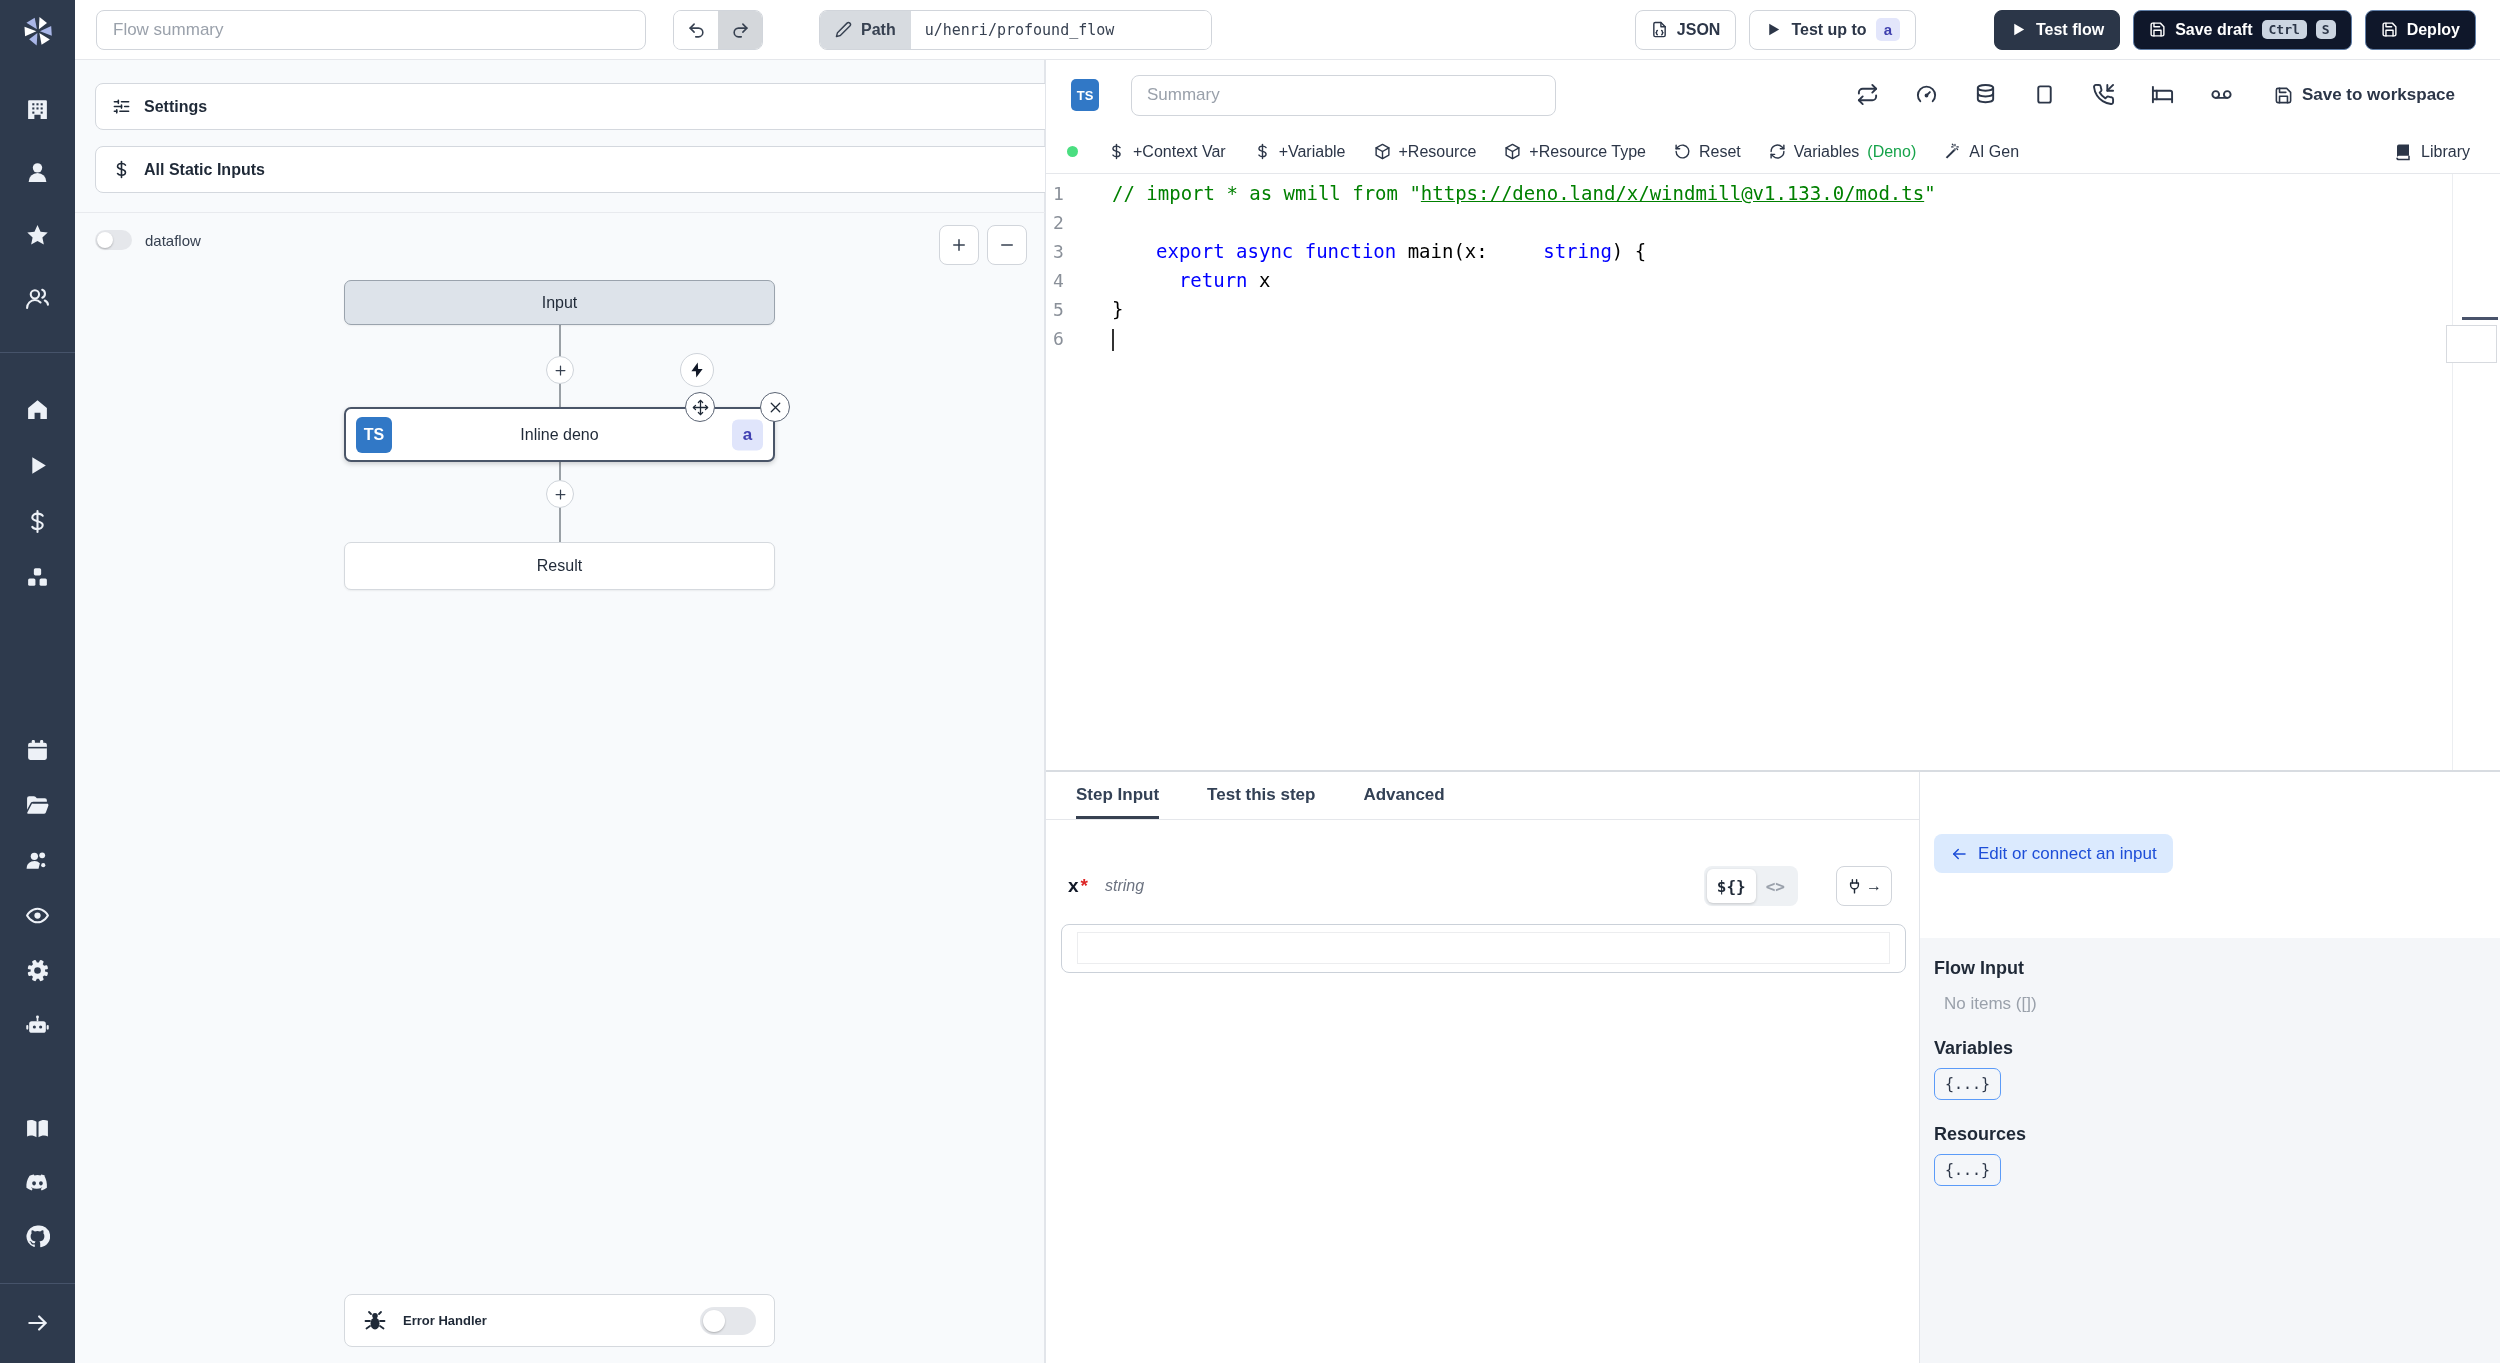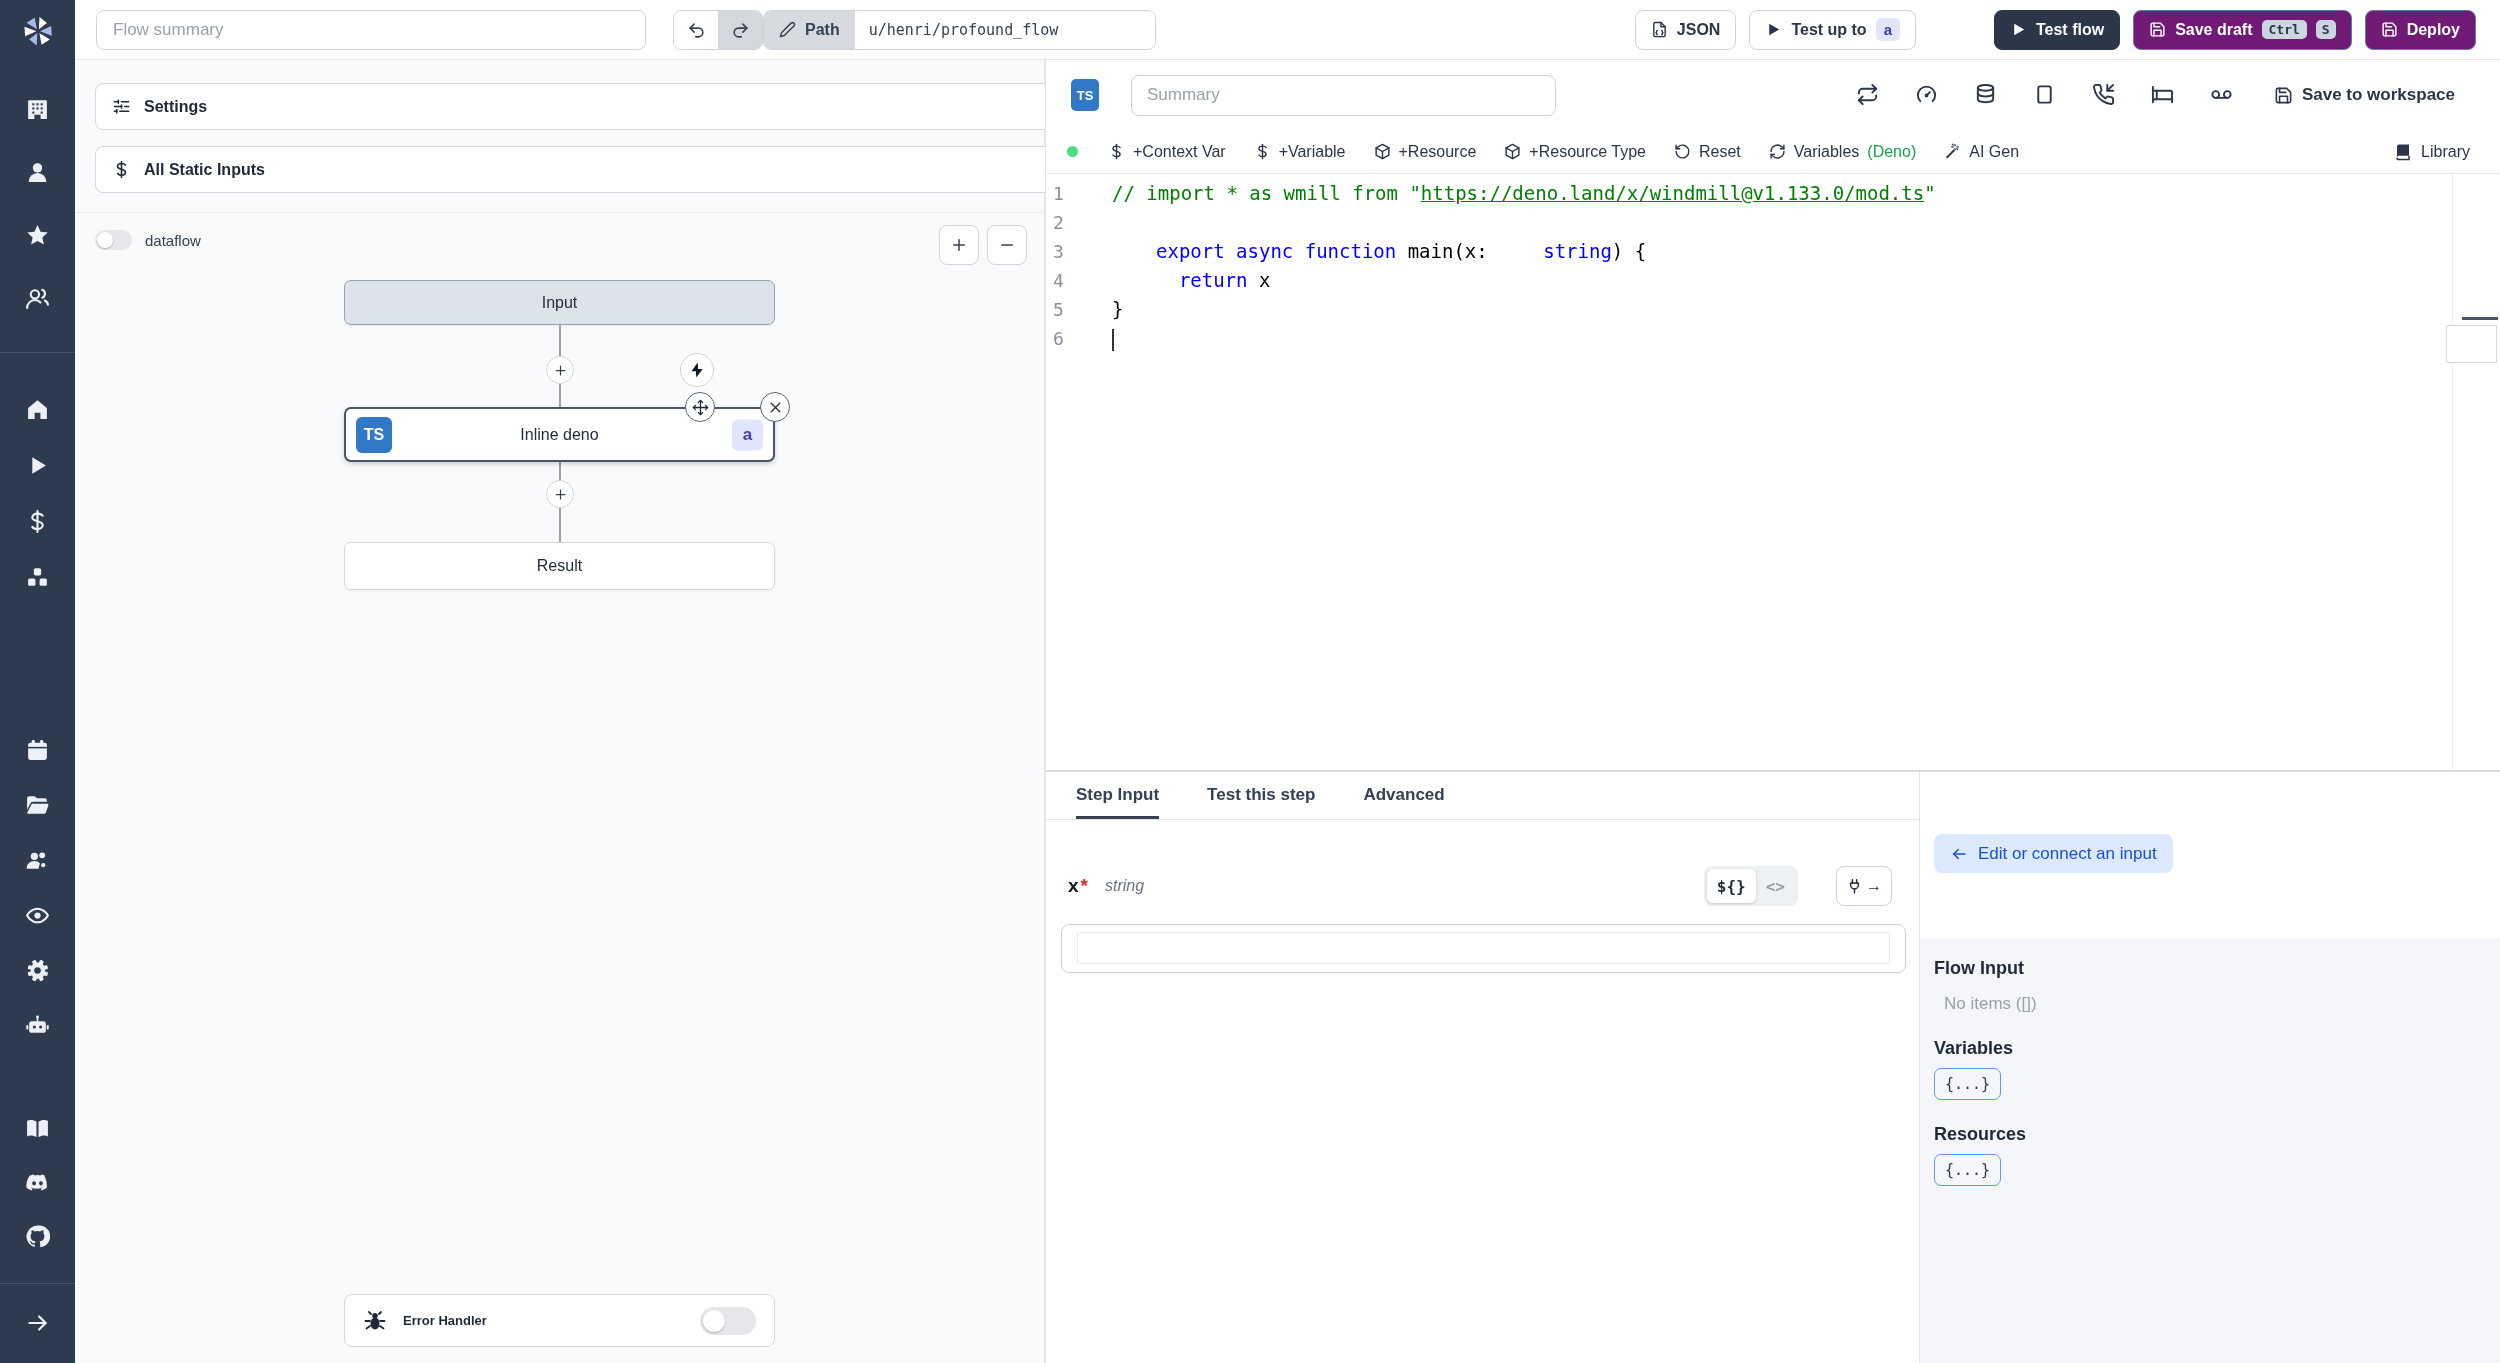--- a/index.html
+++ b/index.html
@@ -24,32 +24,32 @@
   
   .topbar{position:absolute;left:75px;top:0;right:0;height:60px;background:#fff;
           border-bottom:1px solid #e5e7eb;display:flex;align-items:center;padding:0 24px 0 21px;z-index:4;}
   .summary-input{width:550px;height:40px;border:1px solid #d1d5db;border-radius:8px;padding:0 16px;
           font-size:17px;color:#374151;background:#fff;}
   .summary-input::placeholder{color:#9aa1ab;}
   .undo-redo{display:flex;margin-left:27px;border:1px solid #d1d5db;border-radius:8px;overflow:hidden;height:40px;}
   .ur-btn{width:44px;height:40px;display:flex;align-items:center;justify-content:center;color:#374151;background:#fff;}
   .ur-btn.redo{background:#d4d7db;}
   .ur-btn .ic{width:19px;height:19px;}
-  .path-group{display:flex;border:1px solid #d1d5db;border-radius:8px;overflow:hidden;height:40px;align-items:stretch;}
+  .path-group{display:flex;margin-left:56px;border:1px solid #d1d5db;border-radius:8px;overflow:hidden;height:40px;align-items:stretch;}
   .path-label{display:flex;align-items:center;gap:9px;background:#d7dbe0;padding:0 15px;font-size:16px;font-weight:700;color:#374151;}
   .path-label .ic{width:17px;height:17px;}
   .path-input{width:300px;border:none;padding:0 14px;font-family:"DejaVu Sans Mono",monospace;font-size:15px;color:#374151;}
   .top-right{margin-left:auto;display:flex;align-items:center;gap:13px;}
   .tbtn{height:40px;display:flex;align-items:center;gap:9px;padding:0 15px;border-radius:8px;
         font-size:16px;font-weight:700;color:#2c3648;border:1px solid #d1d5db;background:#fff;}
   .tbtn .ic{width:17px;height:17px;}
   .gap-lg{width:52px;}
   .badge-a{background:#e3e6fb;color:#3f3fae;border-radius:5px;padding:3px 8px;font-size:15px;font-weight:700;}
   .tbtn.dark{background:#2b3648;border-color:#2b3648;color:#fff;}
-  .tbtn.steel{background:#701a75;border-color:#5f7da6;color:#fff;}
+  .tbtn.steel{background:#0f172a;border-color:#5f7da6;color:#fff;}
   .kbd{background:#ccd5e1;color:#2c3648;border-radius:5px;padding:2px 7px;font-size:13px;font-weight:700;
        font-family:"DejaVu Sans Mono",monospace;}
   .kbd.sq{padding:2px 6px;}
 
   
   .flow-panel{position:absolute;left:75px;top:60px;width:970px;bottom:0;background:#f8fafc;border-right:1px solid #e2e5ea;}
   .bar-btn{position:absolute;left:20px;width:1076px;height:47px;background:#fff;border:1px solid #d4d8de;border-radius:8px;
            display:flex;align-items:center;gap:13px;padding:8px 16px;font-size:16px;font-weight:700;color:#1f2937;}
   .bar-btn .ic{width:19px;height:19px;color:#1f2937;}
   .flow-div{position:absolute;left:0;top:152px;width:970px;height:1px;background:#e8eaee;}

